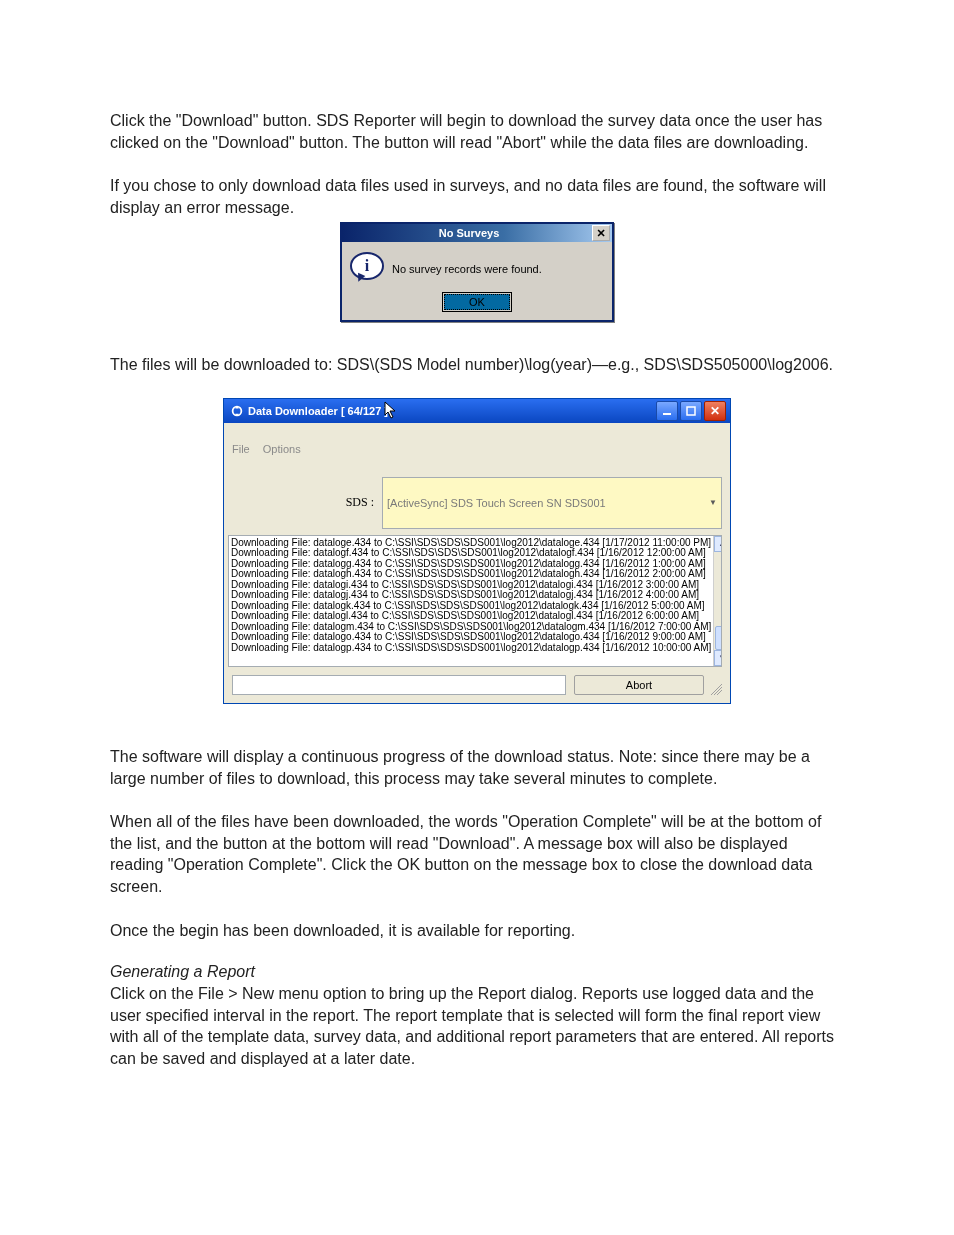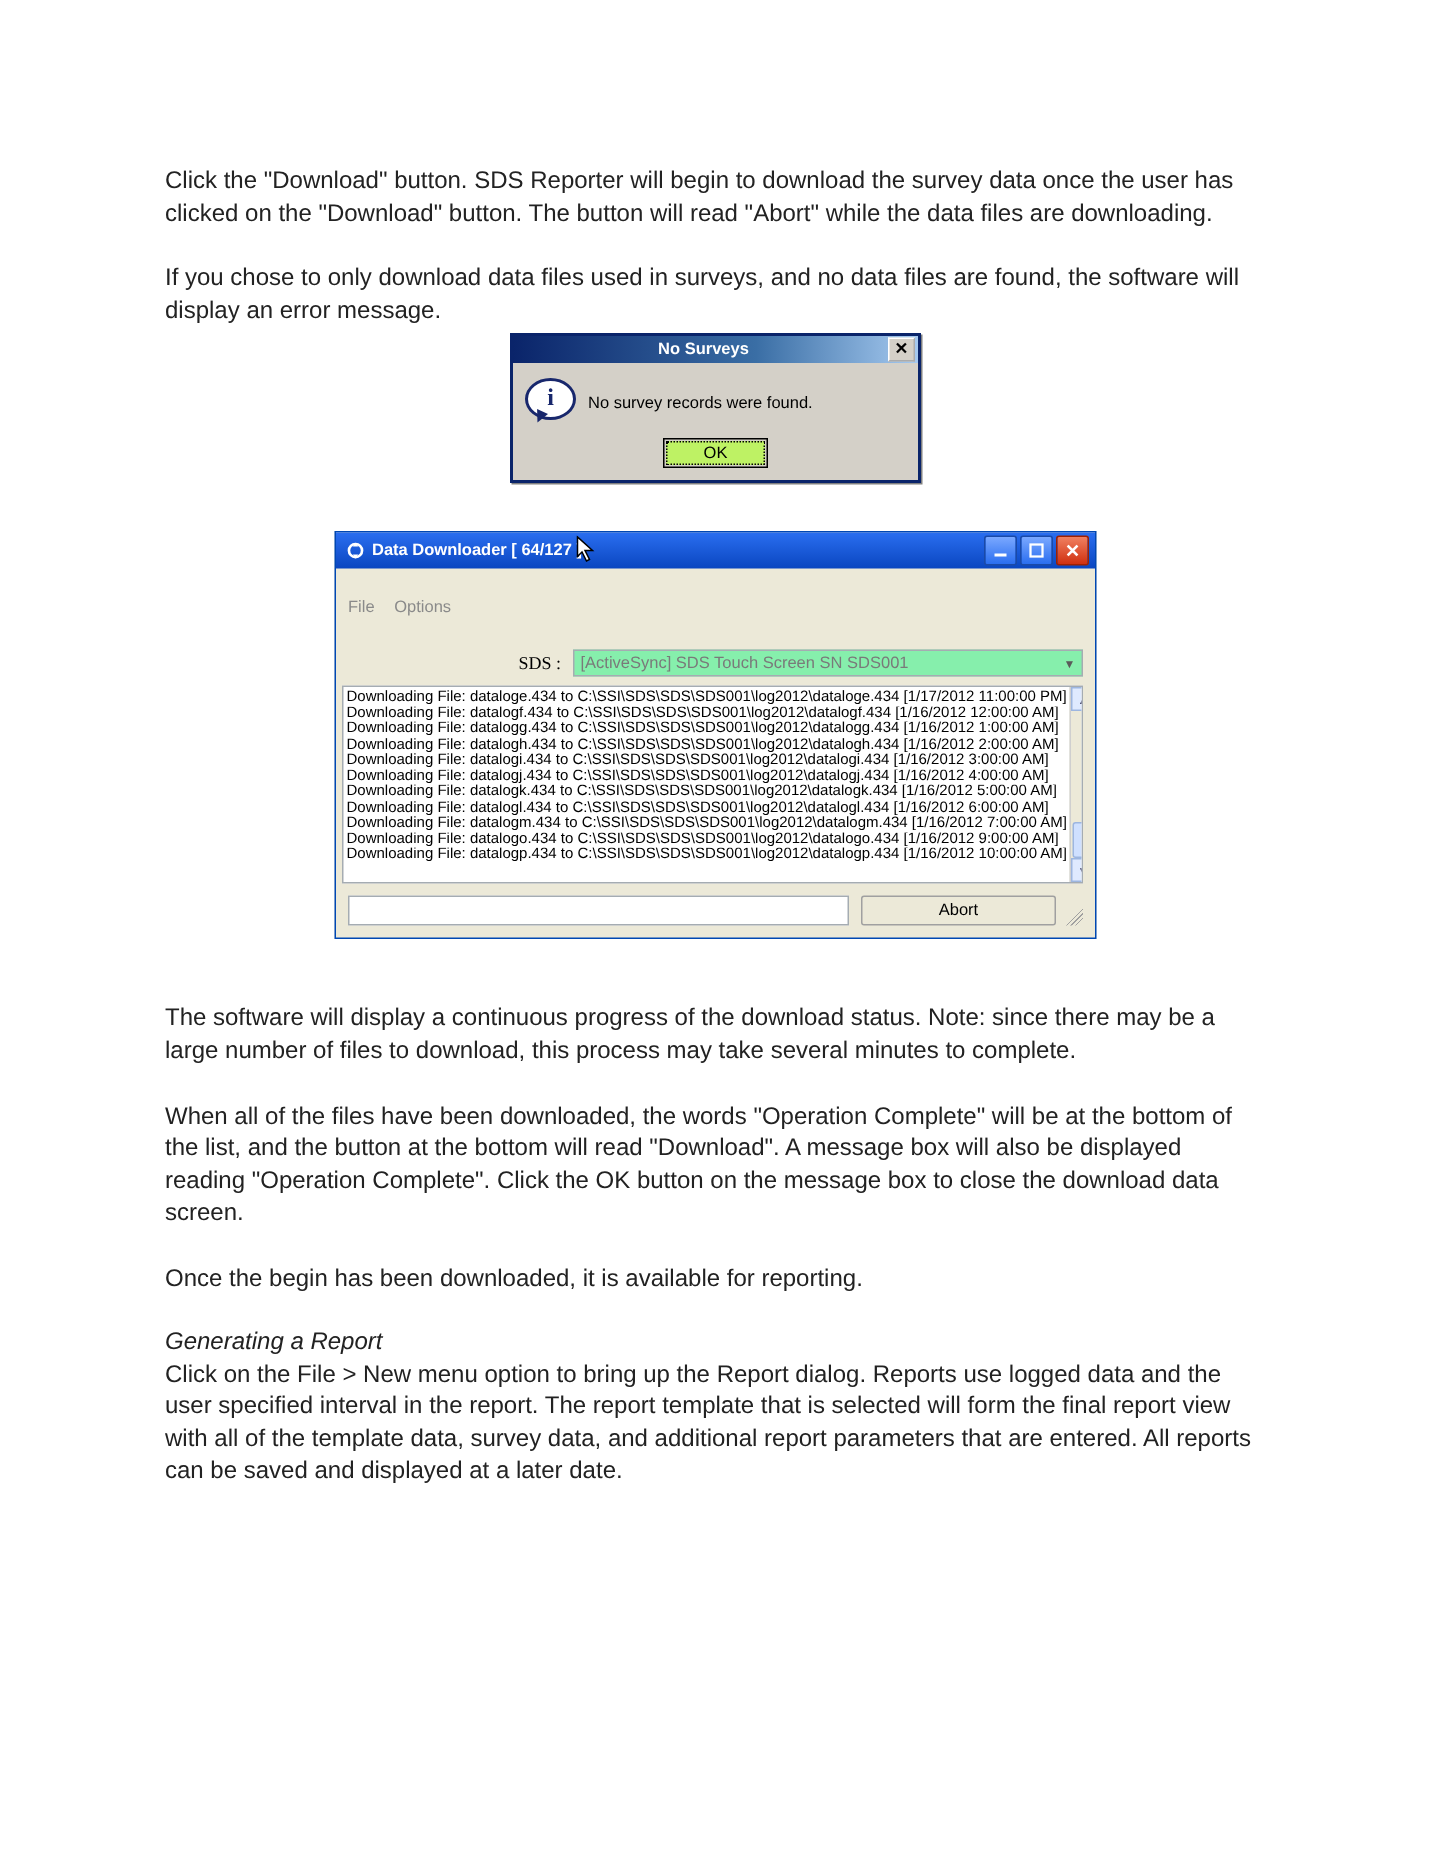--- a/index.html
+++ b/index.html
@@ -58,21 +58,21 @@
     position:absolute; left:6px; top:22px; width:0;height:0;
     border-left:4px solid transparent; border-right:4px solid transparent;
     border-top:8px solid #18276c;
     transform: rotate(25deg);
   }
   .dlg1-i { color:#18276c; font-weight:bold; font-family: "Times New Roman", serif; font-size:16px;}
   .dlg1-msg { color:#000; }
   .dlg1-btnrow { text-align:center; padding: 4px 0 10px 0;}
   .dlg1-ok {
     display:inline-block; min-width:66px; padding:1px 0;
-    background:#bef264;
+    background:#0369a1;
     border-top:1px dotted #000; border-left:1px dotted #000;
     border-right:1px dotted #000; border-bottom:1px dotted #000;
     outline: 1px solid #000; outline-offset: 1px;
     font-family: Tahoma,sans-serif; font-size:11px;
   }
   
   .dlg2-wrap { text-align:center; margin-bottom: 42px; }
   .dlg2 {
     display:inline-block; width: 506px; text-align:left;
     border: 1px solid #0047b3; background:#ece9d8;
@@ -97,21 +97,21 @@
   }
   .winbtn.close { background: linear-gradient(180deg,#f08060,#d03010); border-color:#a02000;}
   .dlg2-menu { padding: 20px 8px; color:#8a8a8a; font-size:11px; }
   .dlg2-menu span { margin-right: 10px; }
   .dlg2-sds {
     display:flex; align-items:center; padding: 2px 8px 6px 8px;
     font-size:11px;
   }
   .dlg2-sds-label { width: 142px; text-align:right; padding-right:8px; font-family: "Times New Roman",serif; font-size:12px;}
   .dlg2-sds-field {
-    flex:1; background:#86efac; border:1px solid #a5acb2; padding:2px 4px;
+    flex:1; background:#fef9c3; border:1px solid #a5acb2; padding:19px 4px;
     color:#7a7a7a; font-size:11px;display:flex;align-items:center;
   }
   .dlg2-sds-field .drop { margin-left:auto;font-size:8px;color:#5a5a5a;}
   .dlg2-log {
     margin: 0 8px 0 4px; background:#fff; border:1px solid #a5acb2;
     height: 130px; overflow:hidden; position:relative;
     display:flex;
   }
   .dlg2-log-list { flex:1; padding:2px 2px; font-size:10px; line-height:1.05; white-space:nowrap;}
   .dlg2-log-line { overflow:hidden; text-overflow: clip;}
@@ -170,20 +170,21 @@
           <div class="dlg1-tail"></div>
         </div>
         <div class="dlg1-msg">No survey records were found.</div>
       </div>
       <div class="dlg1-btnrow">
         <button class="dlg1-ok">OK</button>
       </div>
     </div>
   </div>
 
+  <p class="para">The files will be downloaded to: SDS\(SDS Model number)\log(year)—e.g., SDS\SDS505000\log2006.</p>
 
   <div class="dlg2-wrap">
     <div class="dlg2">
       <div class="dlg2-title" style="position:relative;">
         <span class="sync-icon">
           <svg viewBox="0 0 16 16" width="14" height="14">
               <circle cx="8" cy="8" r="5" fill="none" stroke="#fff" stroke-width="2"></circle>
               <path d="M8 2 L10 5 L6 5 Z" fill="#fff"></path>
               <path d="M8 14 L6 11 L10 11 Z" fill="#fff"></path>
             </svg>

